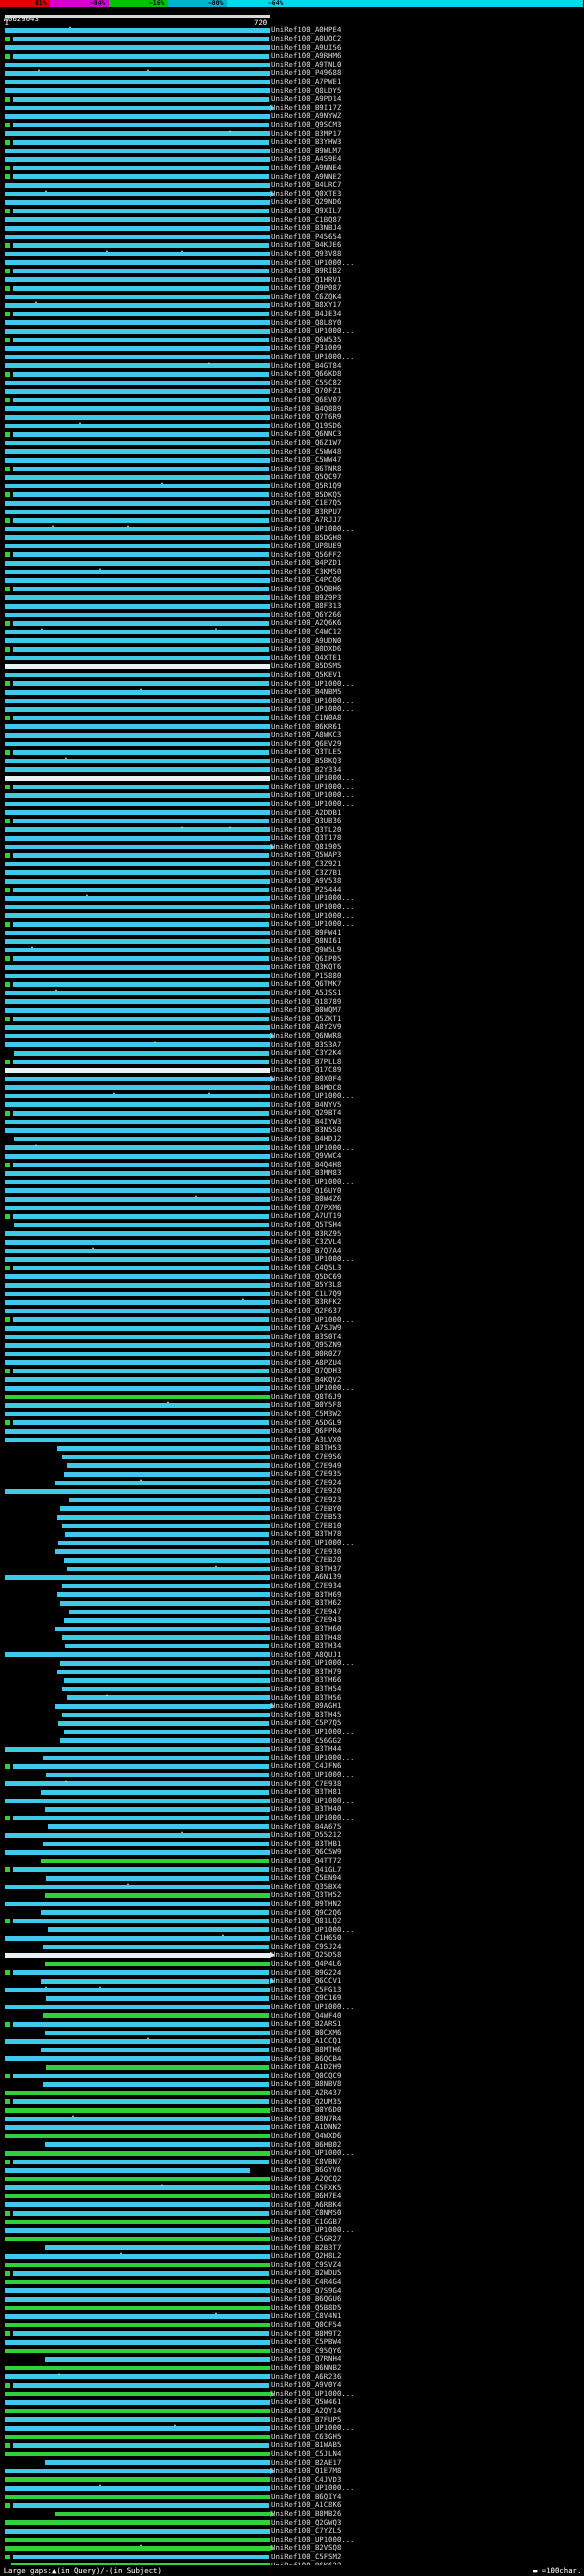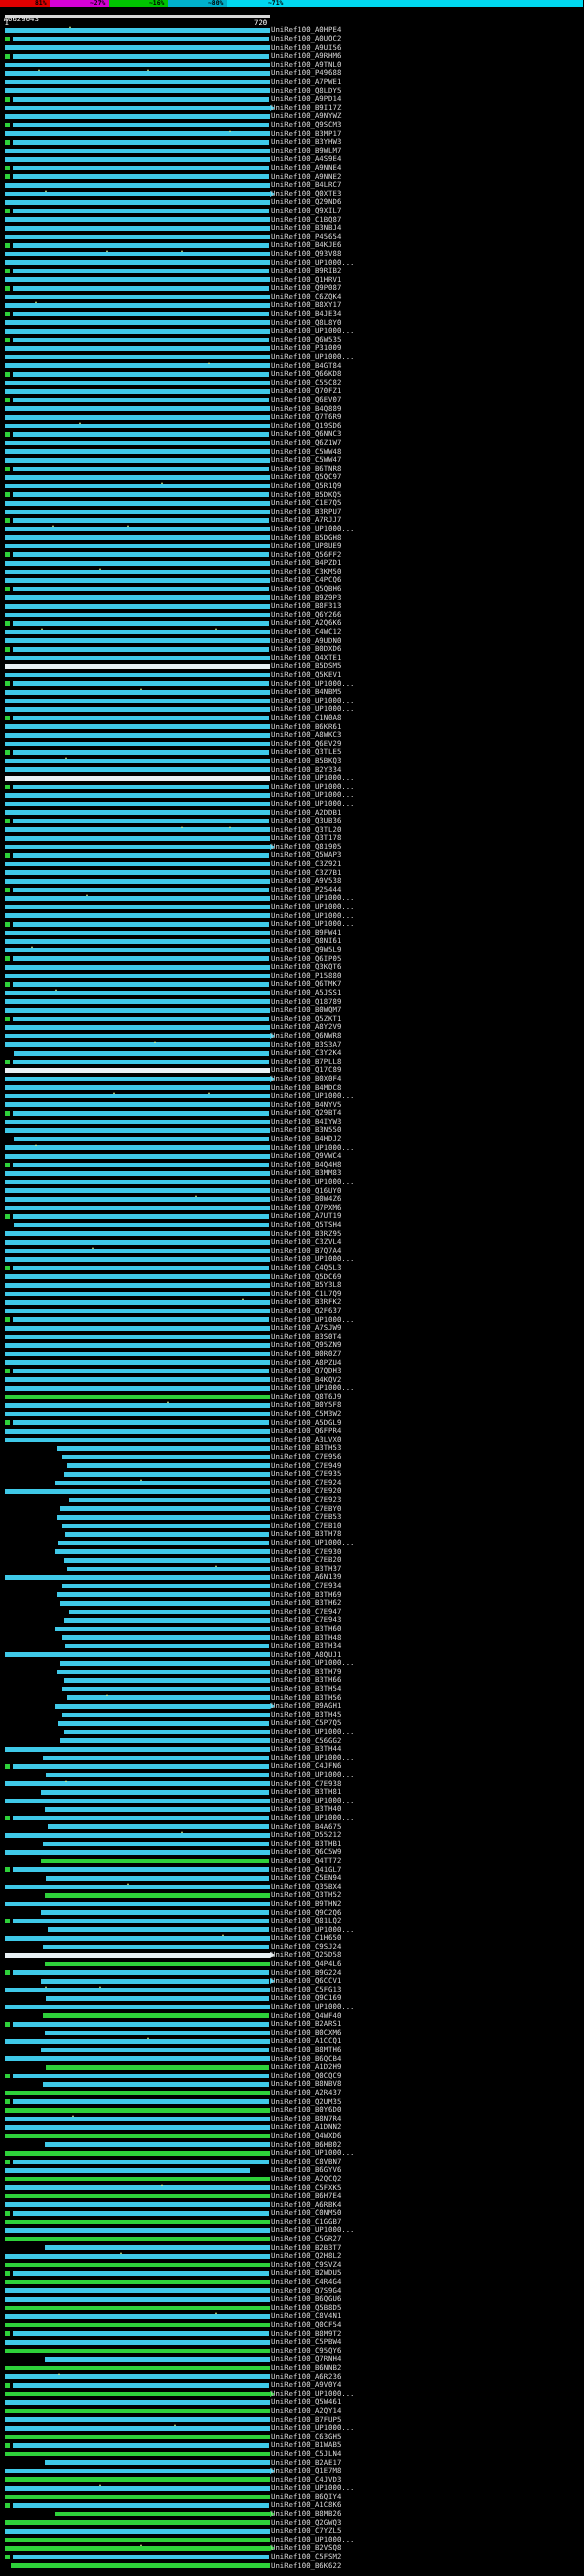--- a/index.html
+++ b/index.html
@@ -34,24 +34,24 @@
 
 <div class="screen">
 
   <div class="key">
       <div class="band" style="width: 50px; background: rgb(224, 0, 0);"></div>
       <div class="band" style="width: 59px; background: rgb(212, 0, 212);"></div>
       <div class="band" style="width: 59px; background: rgb(0, 196, 0);"></div>
       <div class="band" style="width: 59px; background: rgb(0, 176, 204);"></div>
       <div class="band" style="width: 356px; background: rgb(0, 216, 240);"></div>
       <span class="band-label" style="left: 35px;">81%</span>
-      <span class="band-label" style="left: 90px;">~27%</span>
+      <span class="band-label" style="left: 90px;">~84%</span>
       <span class="band-label" style="left: 149px;">~16%</span>
       <span class="band-label" style="left: 208px;">~80%</span>
-      <span class="band-label" style="left: 268px;">~71%</span>
+      <span class="band-label" style="left: 268px;">~64%</span>
     </div>
 
   <div class="qhdr">
     <span>A0629043</span>
   </div>
 
   <div class="qline">
     <div class="bar" style="background: rgb(216, 216, 216);"></div>
   </div>
 
@@ -1951,15 +1951,19 @@
         <span class="lbl">UniRef100_C5FSM2</span>
       </div>
       <div class="row">
         <div class="lane">
           <div class="seg" style="left: 10.7px; width: 259px; background: rgb(46, 209, 58);"></div>
         </div>
         <span class="lbl">UniRef100_B6K622</span>
       </div>
     </div>
 
+  <div class="footer">
+    <span>Large gaps:▲(in Query)/-(in Subject)</span>
+    <span>▬ =100char.</span>
+  </div>
 
 </div>
 
 
 </body></html>

